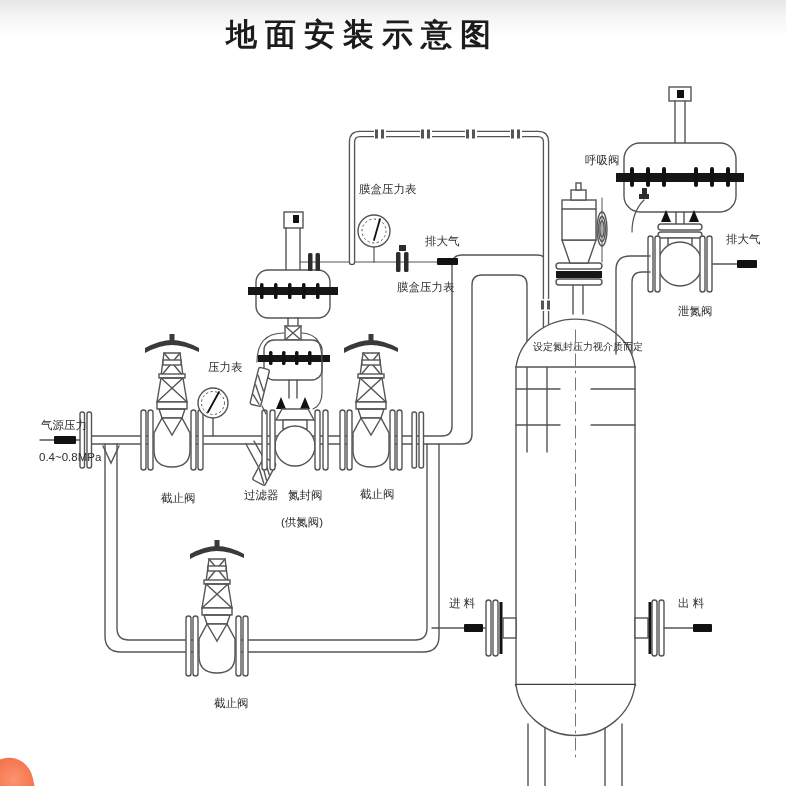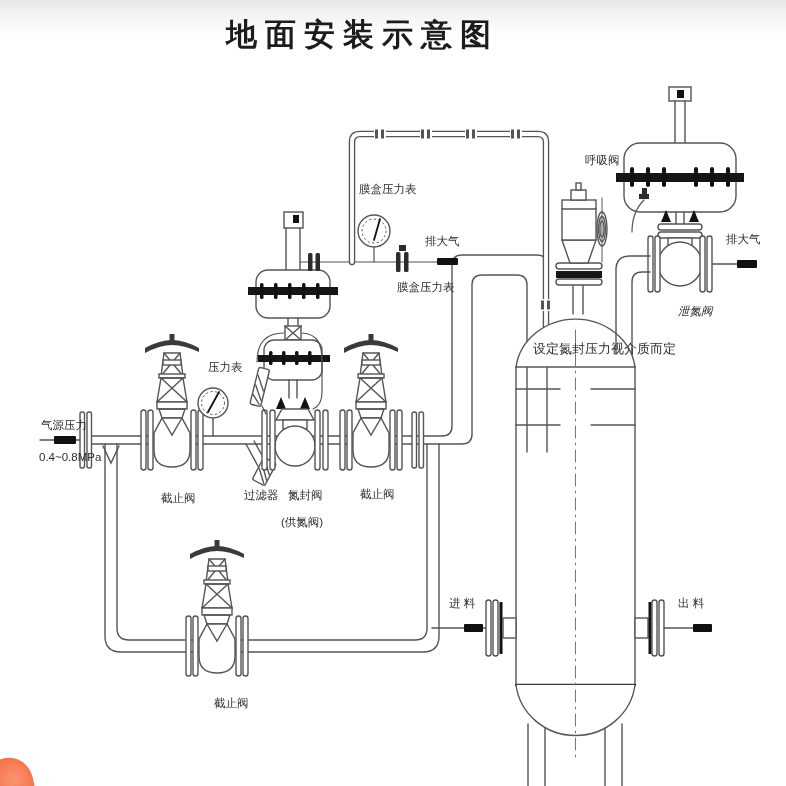--- a/index.html
+++ b/index.html
@@ -4,21 +4,21 @@
 <style>
   html,body{margin:0;padding:0;background:#fff;}
   .stage{position:relative;width:786px;height:786px;background:#ffffff;overflow:hidden;
          font-family:"Liberation Sans",sans-serif;}
   .top-shade{position:absolute;left:0;top:0;right:0;height:36px;
              background:linear-gradient(#e7e7e8 0%, #f3f3f4 40%, rgba(255,255,255,0) 100%);}
   .title{position:absolute;left:226px;top:14px;width:340px;
          font-family:"Liberation Serif",serif;font-weight:700;font-size:31px;
          letter-spacing:8px;color:#1c1c1c;white-space:nowrap;}
   .label{position:absolute;font-size:11.5px;color:#2d2d2d;white-space:nowrap;line-height:1;padding-left:11px;}
-  .label.small{font-size:13px;}
+  .label.small{font-size:10px;}
   .blob{position:absolute;left:-16px;top:758px;width:50px;height:56px;
         background:radial-gradient(circle at 62% 40%, #fa9470 0%, #f46f46 55%, #ee5a31 100%);
         border-radius:52% 48% 46% 54%;transform:rotate(-12deg);}
   svg{position:absolute;left:0;top:0;}
 </style>
 </head>
 <body>
 
 <div class="stage">
   <div class="top-shade"></div>
@@ -257,21 +257,21 @@
       </g>
     </g>
   </svg>
 
   <div class="title">地面安装示意图</div>
   <div class="label" style="left:348px;top:184px;">膜盒压力表</div>
   <div class="label" style="left:414px;top:236px;">排大气</div>
   <div class="label" style="left:386px;top:282px;">膜盒压力表</div>
   <div class="label" style="left:574px;top:155px;">呼吸阀</div>
   <div class="label" style="left:715px;top:234px;">排大气</div>
-  <div class="label" style="left:667px;top:306px;font-style:italic;">泄氮阀</div>
+  <div class="label" style="left:667px;top:306px;">泄氮阀</div>
   <div class="label" style="left:197px;top:362px;">压力表</div>
   <div class="label" style="left:30px;top:420px;text-align:right;">气源压力</div>
   <div class="label" style="left:28px;top:452px;">0.4~0.8MPa</div>
   <div class="label" style="left:150px;top:493px;">截止阀</div>
   <div class="label" style="left:233px;top:490px;">过滤器</div>
   <div class="label" style="left:277px;top:490px;">氮封阀</div>
   <div class="label" style="left:270px;top:517px;">(供氮阀)</div>
   <div class="label" style="left:349px;top:489px;">截止阀</div>
   <div class="label small" style="left:522px;top:342px;">设定氮封压力视介质而定</div>
   <div class="label" style="left:438px;top:598px;">进 料</div>

